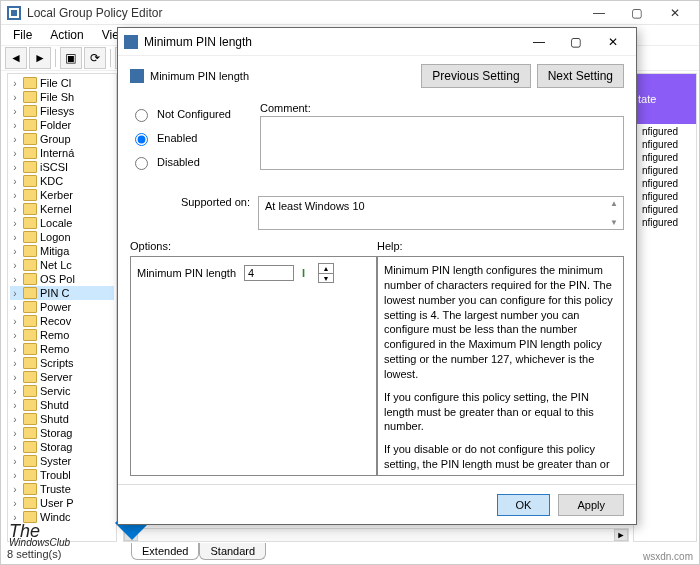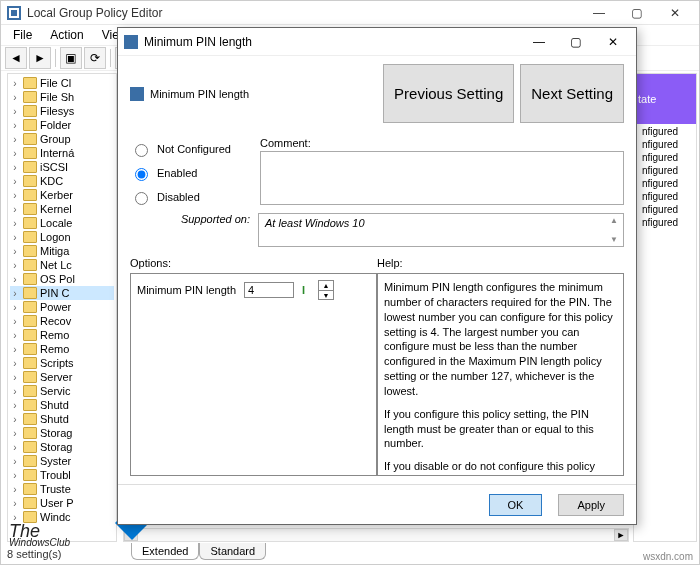--- a/index.html
+++ b/index.html
@@ -51,46 +51,46 @@
   .dialog { position:absolute; left:116px; top:26px; width:520px; height:498px; background:#fff; border:1px solid #666; box-shadow:3px 3px 10px rgba(0,0,0,.25); z-index:20; display:flex; flex-direction:column;}
   .dlg-titlebar { height:28px; background:#fff; display:flex; align-items:center; padding:0 6px; border-bottom:1px solid #eee;}
   .dlg-titlebar .icon { width:14px; height:14px; margin-right:6px; background:#3a6ea5;}
   .dlg-titlebar .title { flex:1; font-size:12px;}
   .dlg-winctl span { width:34px; height:24px; display:inline-flex; align-items:center; justify-content:center; font-size:12px;}
   
   .dlg-body { flex:1; padding:8px 12px; overflow:hidden; display:flex; flex-direction:column;}
   .dlg-subtitle { display:flex; align-items:center; gap:6px; padding-bottom:6px;}
   .dlg-subtitle .icon { width:14px; height:14px; background:#3a6ea5;}
   .navbtns { display:flex; gap:6px; margin-left:auto;}
-  .navbtns button { font-size:15px; padding:20px 10px; border:1px solid #adadad; background:#e1e1e1;}
+  .navbtns button { font-size:12px; padding:4px 10px; border:1px solid #adadad; background:#e1e1e1;}
   
   .config-row { display:flex; margin-top:8px; gap:10px;}
   .radios { width:120px; display:flex; flex-direction:column; gap:8px; padding-top:4px;}
   .radios label { display:flex; align-items:center; gap:6px; font-size:11px;}
   .comment-block { flex:1; }
   .comment-block .lbl { font-size:11px; margin-bottom:2px; display:inline-block;}
   .comment-block textarea { width:100%; height:54px; resize:none; border:1px solid #aaa; font-size:11px;}
-  .supported-row { display:flex; margin-top:6px; gap:8px;font-style:italic;}
+  .supported-row { display:flex; margin-top:24px; gap:8px;}
   .supported-row .lbl { width:120px; text-align:right; font-size:11px;}
   .supported-row .val { flex:1; border:1px solid #aaa; height:34px; padding:3px 6px; font-size:11px; background:#fff; position:relative;}
   .supported-row .val .scroll-hint { position:absolute; right:2px; top:2px; bottom:2px; width:14px; display:flex; flex-direction:column; justify-content:space-between;}
   .supported-row .val .scroll-hint span{font-size:8px; color:#888; text-align:center;}
   
   .columns { display:flex; gap:0; margin-top:10px; flex:1; min-height:0;}
   .col { flex:1; display:flex; flex-direction:column; min-height:0;}
   .col-hdr { font-size:11px; margin-bottom:4px;}
   .col-box { flex:1; border:1px solid #888; padding:6px; font-size:11px; overflow:auto; line-height:1.35;}
   .opt-row { display:flex; align-items:center; gap:8px;}
   .opt-row input[type=text]{ width:50px; border:1px solid #888; padding:1px 3px; font-size:11px;}
   .spinner { width:16px; height:20px; border:1px solid #888; display:flex; flex-direction:column;}
   .spinner span{flex:1; font-size:7px; text-align:center; border-bottom:1px solid #888;}
   .spinner span:last-child{border-bottom:0;}
   .cursor { display:inline-block; width:8px; color:#2a8a2a; font-weight:bold;}
   
-  .dlg-footer { height:40px; border-top:1px solid #ddd; display:flex; align-items:center; justify-content:flex-end; gap:16px; padding:0 12px;}
+  .dlg-footer { height:40px; border-top:1px solid #ddd; display:flex; align-items:center; justify-content:flex-end; gap:8px; padding:0 12px;}
   .dlg-footer button { font-size:11px; padding:4px 18px; border:1px solid #adadad; background:#e1e1e1;}
   .dlg-footer button.primary { background:#cce4f7; border:1px solid #2a79c4;}
   
   .help-text p { margin:0 0 8px 0;}
 </style>
 </head>
 <body>
 
 <div class="main-window">
 

